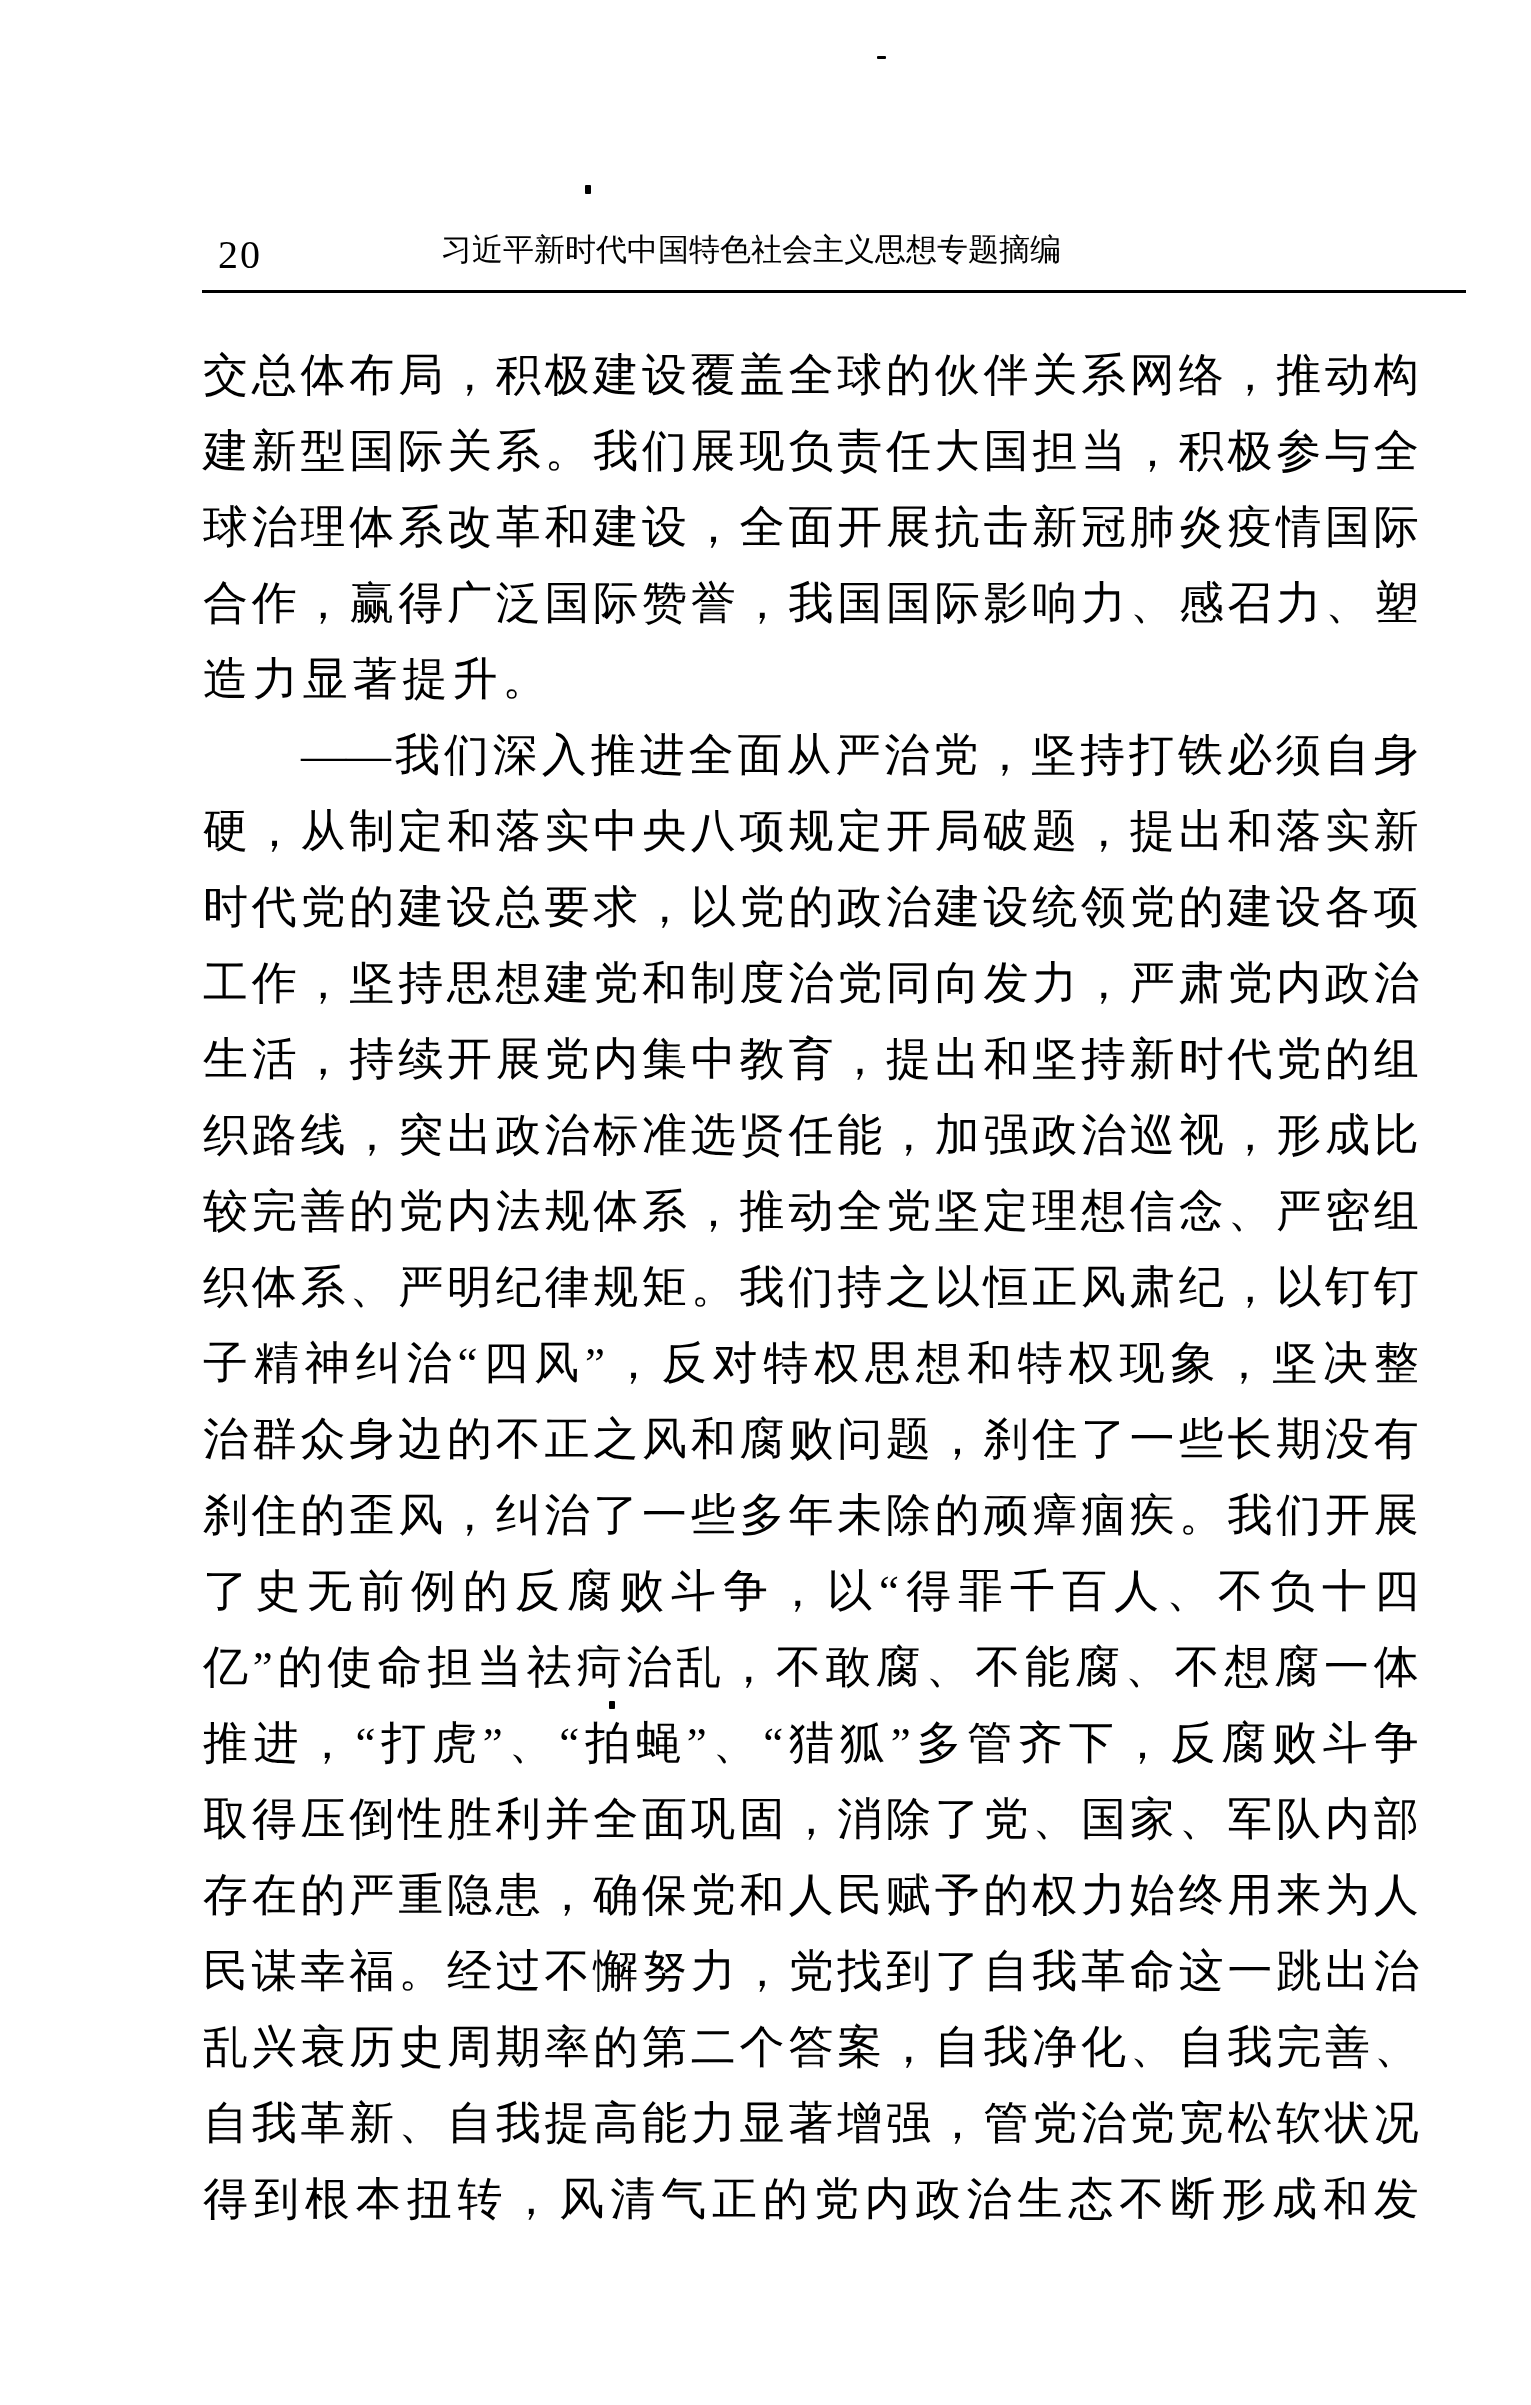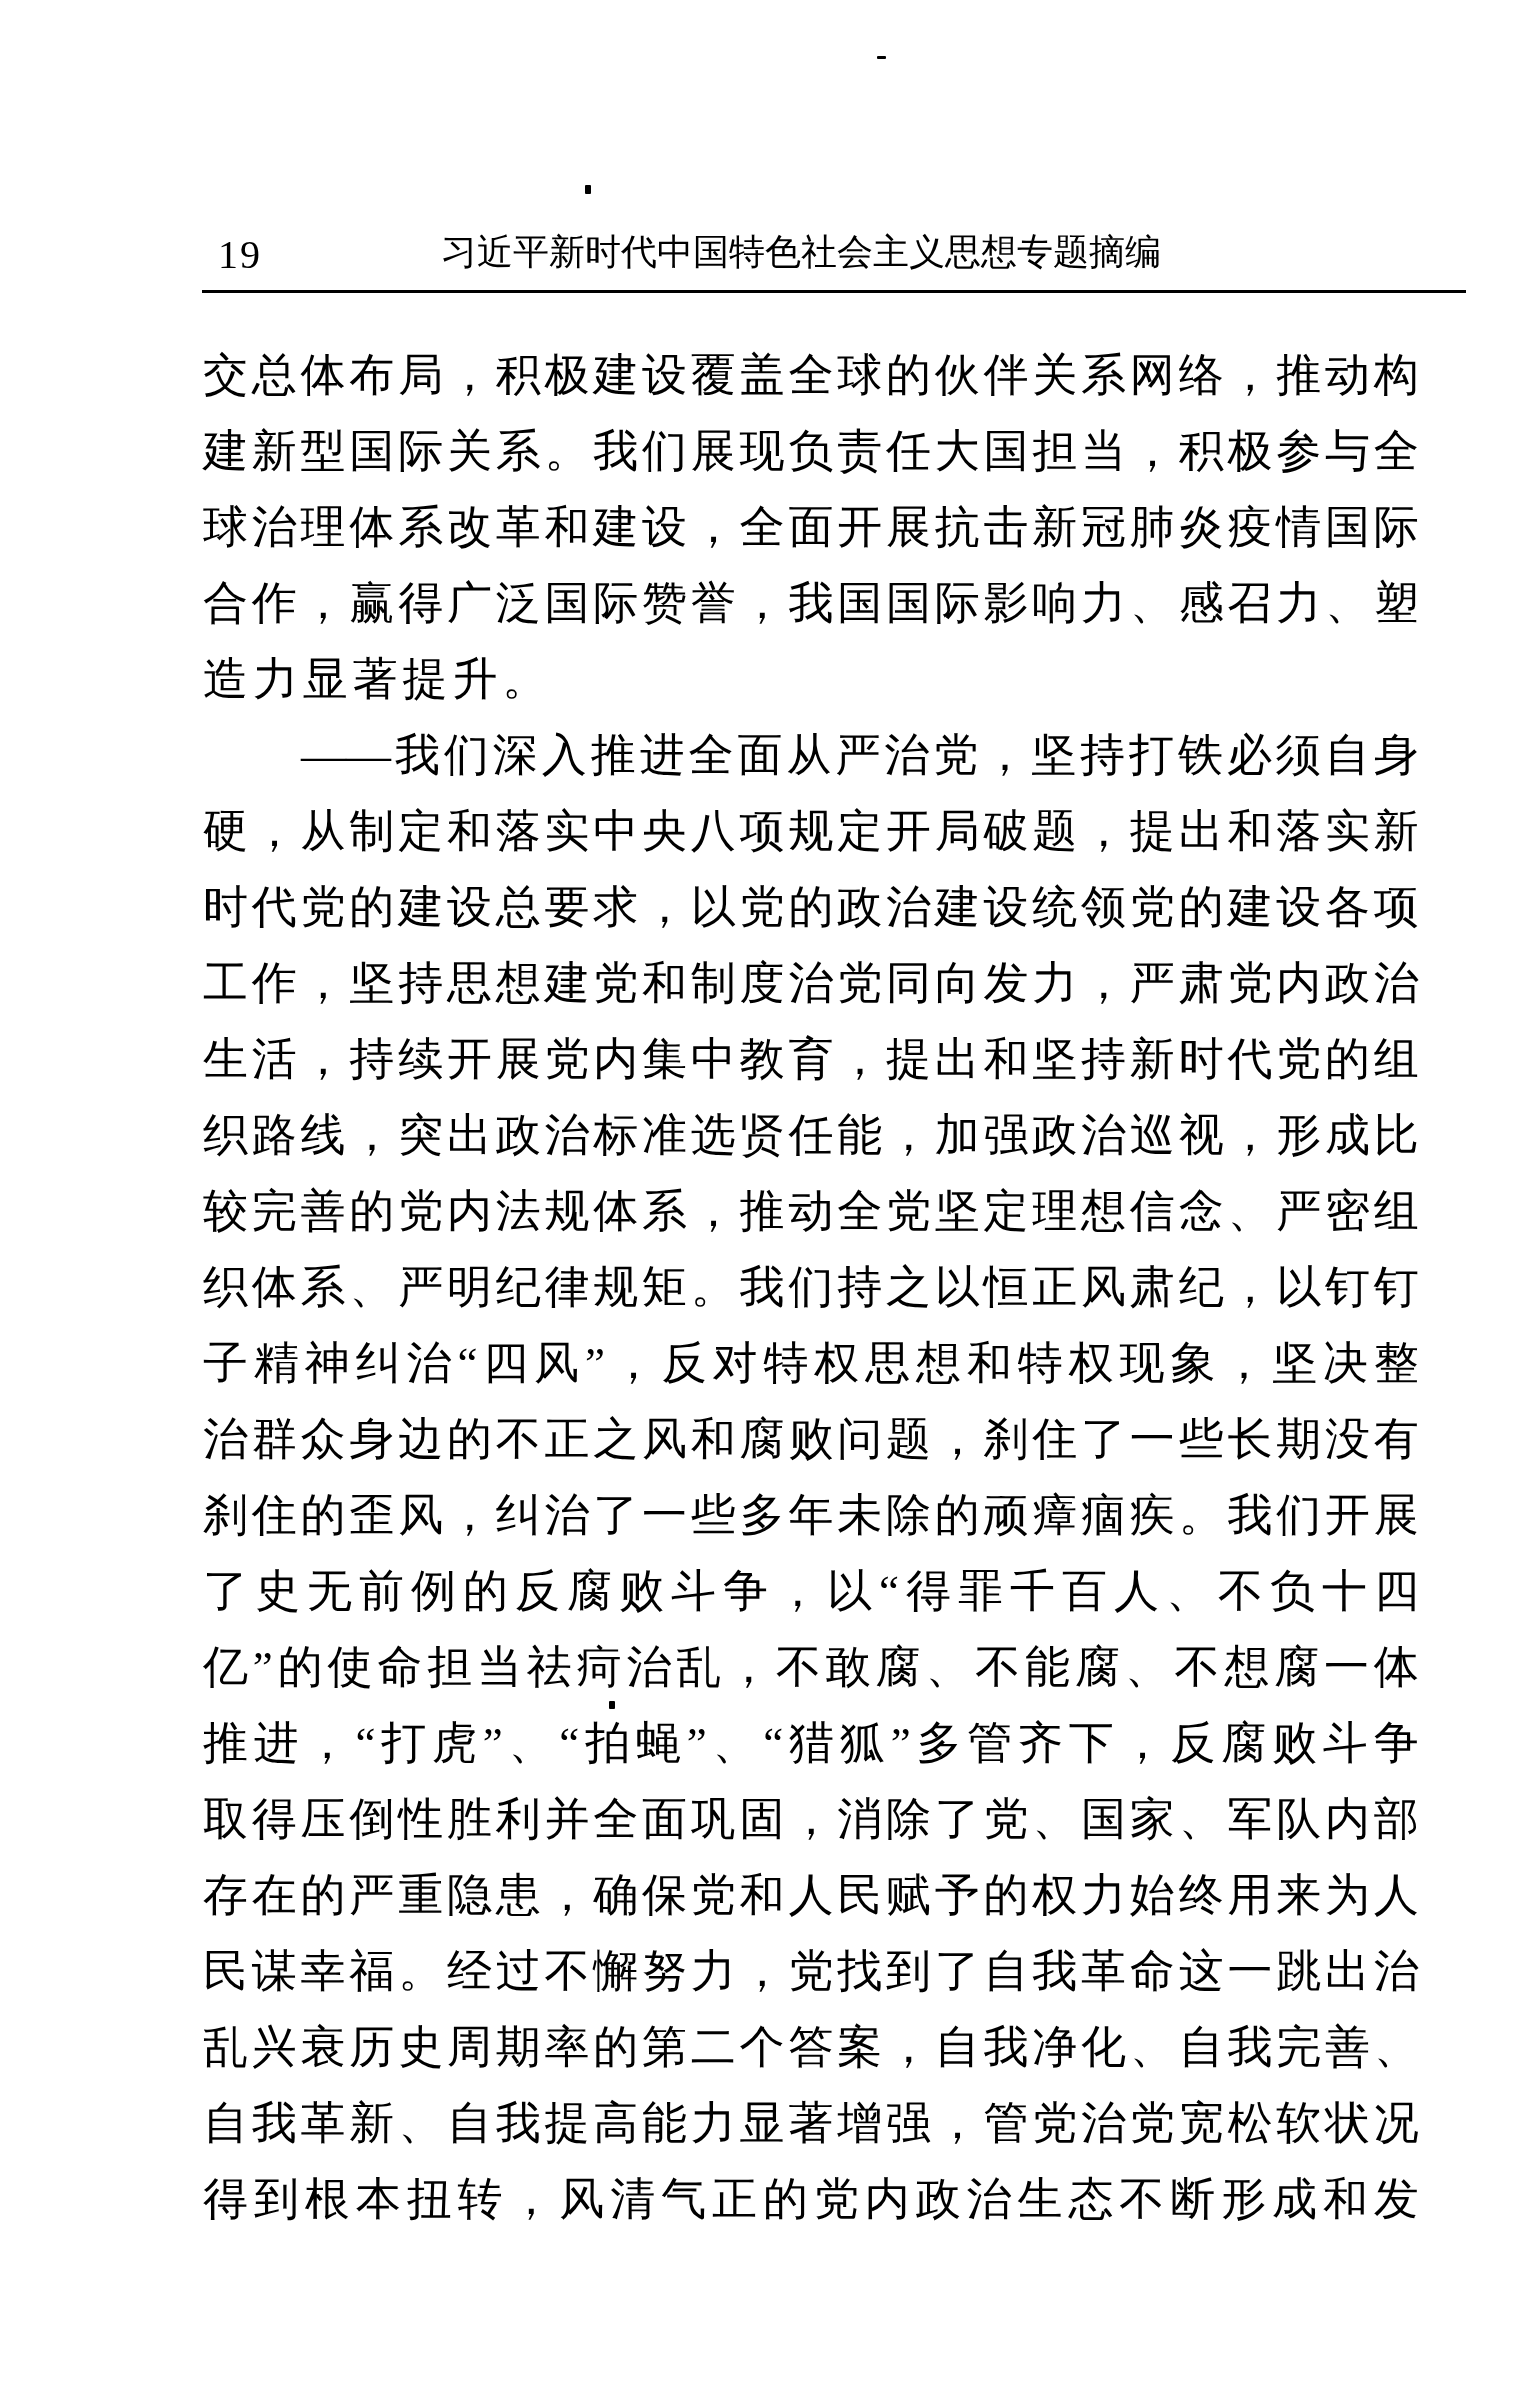--- a/index.html
+++ b/index.html
@@ -21,21 +21,21 @@
     left: 218px;
     top: 235px;
     font-size: 40px;
     line-height: 1;
     letter-spacing: 2px;
   }
   .header-title {
     position: absolute;
     left: 441px;
     top: 232px;
-    font-size: 36px;
+    font-size: 31px;
     line-height: 1.15;
     white-space: nowrap;
   }
   .header-rule {
     position: absolute;
     left: 202px;
     top: 290px;
     width: 1264px;
     height: 2.9px;
     background: #000000;
@@ -61,21 +61,21 @@
   .speck {
     position: absolute;
     background: #000000;
     border-radius: 1px;
   }
 </style>
 </head>
 <body>
 
 <div class="page">
-  <div class="header-pagenum">19</div>
+  <div class="header-pagenum">20</div>
   <div class="header-title">习近平新时代中国特色社会主义思想专题摘编</div>
   <div class="header-rule"></div>
 
   <main class="body-text">
       <div class="text-line justify">
         <span>交</span>
         <span>总</span>
         <span>体</span>
         <span>布</span>
         <span>局</span>

